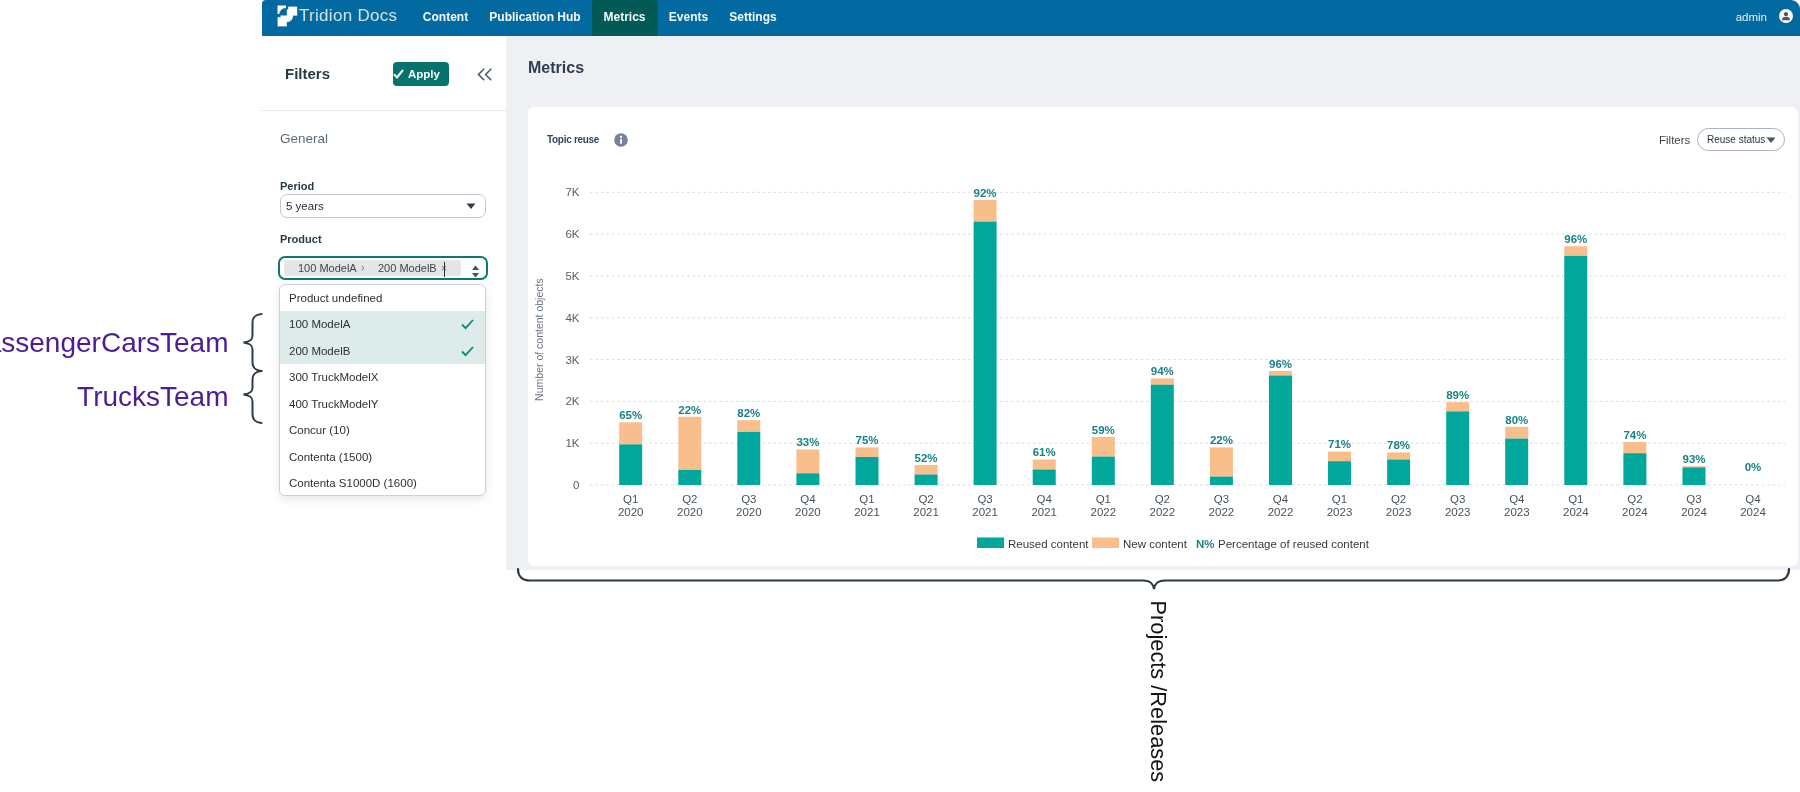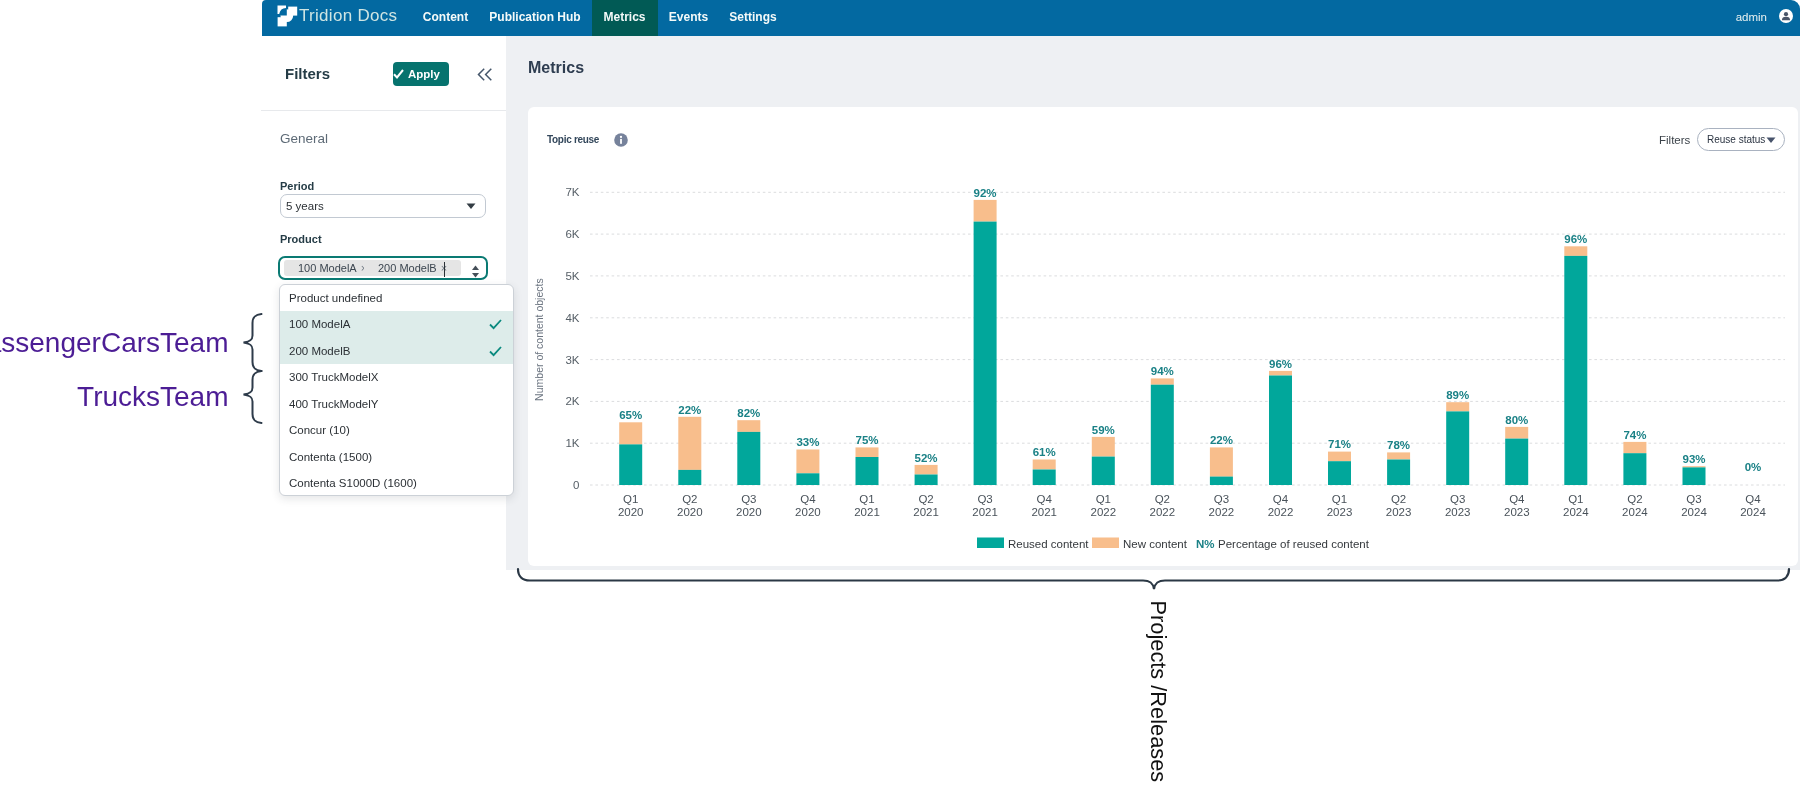--- a/index.html
+++ b/index.html
@@ -19,21 +19,21 @@
 #panel { position:absolute; left:261px; top:36px; width:245px; height:756px; background:#ffffff; }
 #panel .hdr { position:absolute; left:24px; top:29px; font-size:15px; font-weight:bold; color:#253c46; }
 #applybtn { position:absolute; left:132px; top:26px; width:56px; height:24px; background:#06736e; border-radius:4px; color:#ffffff; font-size:11.5px; font-weight:bold; text-align:left; line-height:24px; }
 #panel .divider { position:absolute; left:0; top:74px; width:245px; height:1px; background:#e7e9ec; }
 #panel .general { position:absolute; left:19px; top:94.5px; font-size:13.5px; color:#5d6a76; }
 #panel .lab { position:absolute; left:19px; font-size:11px; font-weight:bold; color:#253c46; }
 #period { position:absolute; left:19px; top:158px; width:206px; height:24px; border:1px solid #c2c9d2; border-radius:7px; background:#fff; font-size:11.5px; color:#2b3035; line-height:22px; padding-left:5px; }
 #prodsel { position:absolute; left:17px; top:220px; width:210px; height:24px; border:2px solid #0a7a73; border-radius:7px; background:#fff; }
 .chip { position:absolute; top:2px; height:16px; background:#e5e5e5; border-radius:3px; font-size:11px; color:#3c4650; line-height:16px; padding:0 14px; white-space:nowrap; }
 .chip .x { color:#6d7680; margin-left:4px; font-size:11px; }
-#dropdown { position:absolute; left:18px; top:247.5px; width:235px; height:212px; background:#ffffff; border:1px solid #ccd1d7; border-radius:6px; box-shadow:0 3px 8px rgba(40,50,60,0.12); overflow:hidden; }
+#dropdown { position:absolute; left:18px; top:247.5px; width:207px; height:212px; background:#ffffff; border:1px solid #ccd1d7; border-radius:6px; box-shadow:0 3px 8px rgba(40,50,60,0.12); overflow:hidden; }
 .ditem { position:relative; height:26.5px; line-height:26.5px; padding-left:9px; font-size:11.5px; color:#2b3035; }
 .ditem.sel { background:#ddecea; }
 .annot { position:absolute; font-size:28px; color:#4c1d95; white-space:nowrap; }
 </style>
 </head>
 <body>
 <div id="nav">
   <svg style="position:absolute;left:14px;top:4px" width="23" height="23" viewBox="0 0 23 23">
     <path d="M1.5 1.5 H10 V4.1 A7.3 7.3 0 0 0 3.2 10 H1.5 Z" fill="#fff"></path>
     <rect x="12.2" y="2.6" width="9" height="9" fill="#fff"></rect>

